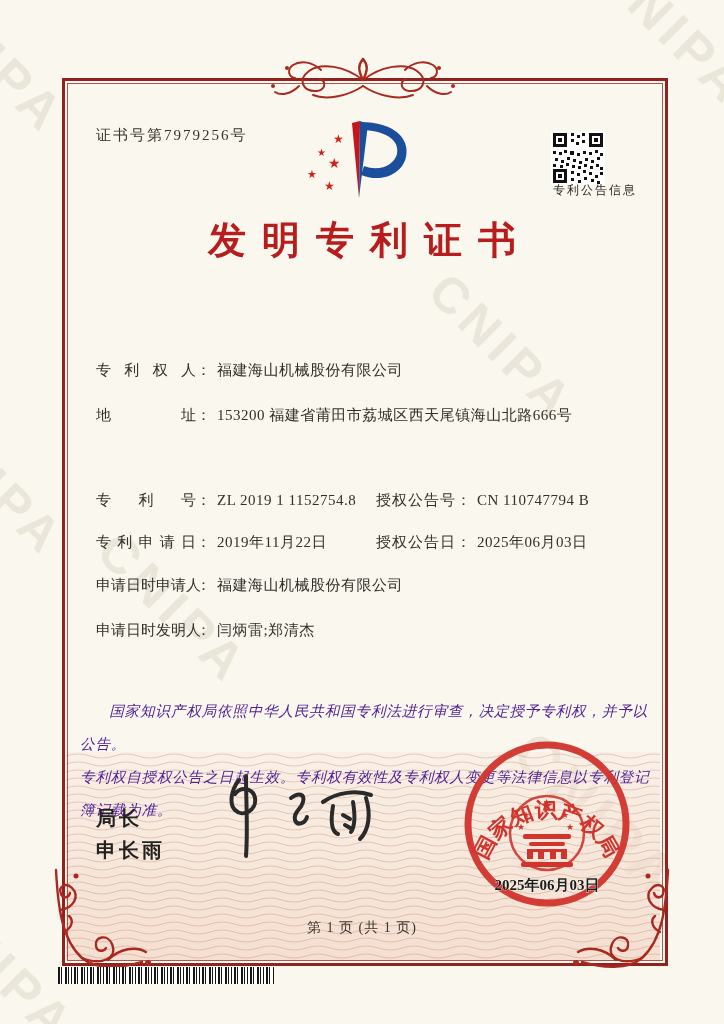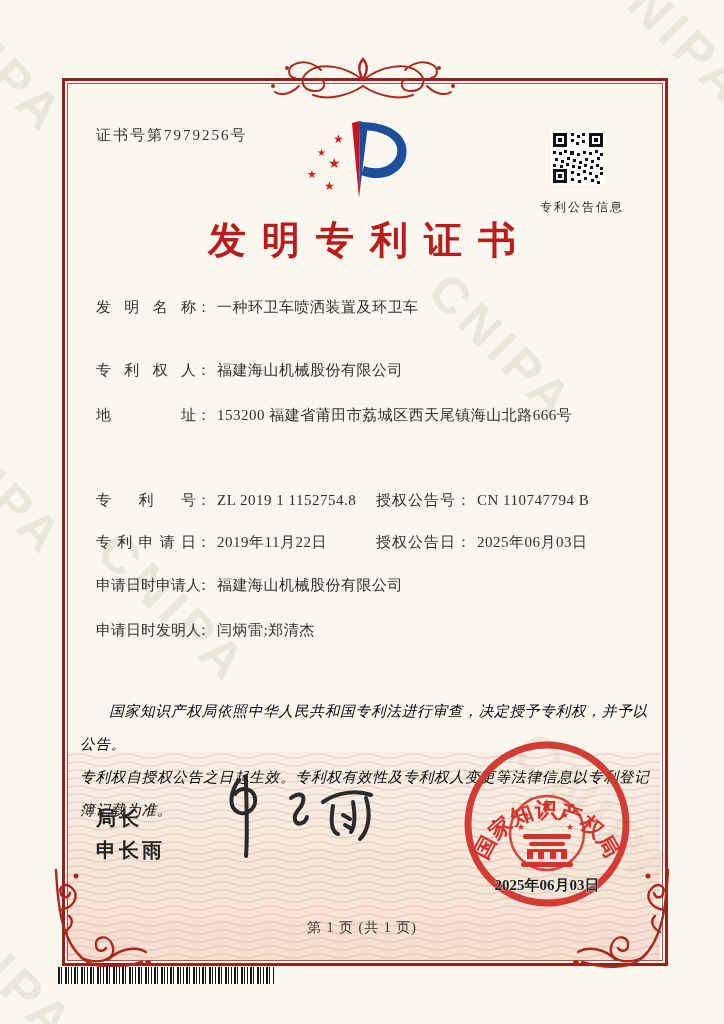--- a/index.html
+++ b/index.html
@@ -21,34 +21,34 @@
   
   .flourish-top{position:absolute;left:263px;top:56px;width:200px;height:48px;}
   .corner{position:absolute;width:110px;height:110px;}
   .corner.bl{left:50px;bottom:52px;}
   .corner.br{right:50px;bottom:52px;}
   
   .cert-no{position:absolute;left:96px;top:126px;font-size:15px;letter-spacing:2px;color:#3a332d;}
   .logo{position:absolute;left:297px;top:110px;width:130px;height:96px;}
   .qr{position:absolute;left:551px;top:131px;width:54px;height:54px;background:#fff;}
   .qr svg{display:block;width:100%;height:100%;}
-  .qr-label{position:absolute;left:527px;top:199px;width:110px;text-align:center;
+  .qr-label{position:absolute;left:527px;top:182px;width:110px;text-align:right;
       font-size:12px;letter-spacing:2px;color:#2c2824;}
   .title{position:absolute;left:62px;top:215px;width:600px;text-align:center;
       font-size:38px;font-weight:700;letter-spacing:16px;text-indent:16px;color:#b91c1c;}
   
   .row{position:absolute;left:96px;right:64px;height:22px;font-size:15px;color:#33302b;white-space:nowrap;}
   .flabel{display:inline-block;width:100px;text-align:justify;text-align-last:justify;vertical-align:bottom;}
   .colon{display:inline-block;margin-right:6px;}
   .fvalue{letter-spacing:.5px;}
   .second{position:absolute;left:280px;top:0;}
   .second .slabel{letter-spacing:1px;}
   
   .statement{position:absolute;left:80px;right:72px;top:695px;font-size:14.6px;
-      font-style:italic;letter-spacing:.8px;line-height:33px;color:#000000;}
+      font-style:italic;letter-spacing:.8px;line-height:33px;color:#4c1d95;}
   .statement .l1{text-indent:2em;}
   
   .signer{position:absolute;left:96px;font-family:"Liberation Sans","DejaVu Sans",sans-serif;
       font-size:20px;font-weight:600;color:#242220;letter-spacing:3px;}
   .signer.t{top:805px;}
   .signer.n{top:837px;}
   .sig{position:absolute;left:205px;top:770px;width:180px;height:92px;}
   
   .seal{position:absolute;left:461px;top:738px;width:172px;height:172px;}
   
@@ -188,23 +188,20 @@
       <rect x="41" y="5" width="8" height="8" fill="#fff"></rect>
         <rect x="43" y="7" width="4" height="4" fill="#111"></rect>
       <rect x="5" y="41" width="8" height="8" fill="#fff"></rect>
         <rect x="7" y="43" width="4" height="4" fill="#111"></rect>
     </svg>
   </div>
   <div class="qr-label">专利公告信息</div>
 
   <div class="title">发明专利证书</div>
 
-  <div class="row" style="top:298px">
-    <span class="flabel">发明名称</span><span class="colon">：</span><span class="fvalue">一种环卫车喷洒装置及环卫车</span>
-  </div>
   <div class="row" style="top:361px">
     <span class="flabel">专利权人</span><span class="colon">：</span><span class="fvalue">福建海山机械股份有限公司</span>
   </div>
   <div class="row" style="top:406px">
     <span class="flabel">地址</span><span class="colon">：</span><span class="fvalue">153200 福建省莆田市荔城区西天尾镇海山北路666号</span>
   </div>
   <div class="row" style="top:491px">
     <span class="flabel">专利号</span><span class="colon">：</span><span class="fvalue">ZL 2019 1 1152754.8</span>
     <span class="second"><span class="slabel">授权公告号</span><span class="colon">：</span><span class="fvalue">CN 110747794 B</span></span>
   </div>

